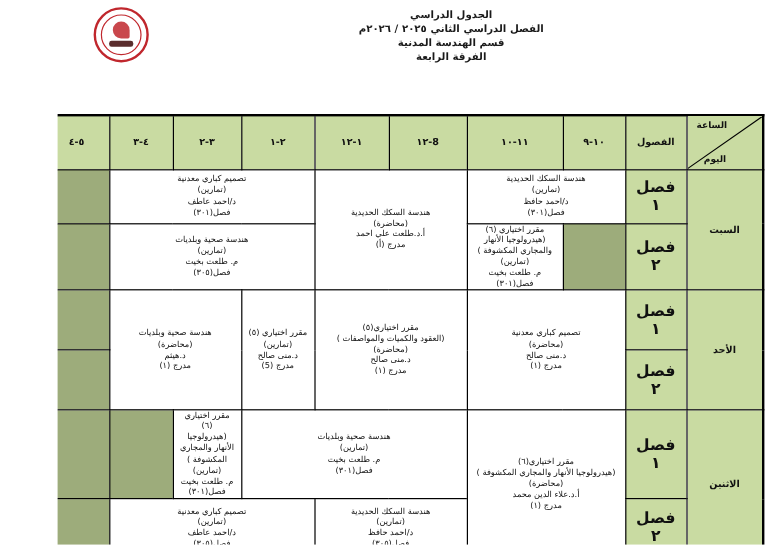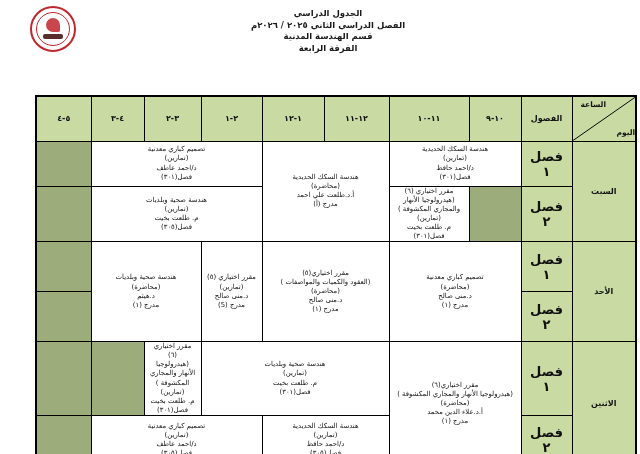--- a/index.html
+++ b/index.html
@@ -1,16 +1,16 @@
 <!DOCTYPE html>
 <html lang="ar" dir="rtl" style="--head-green: #c9dba2; --block-green: #9dac7b; --logo-red: #c0272d;"><head>
 <meta charset="utf-8">
 <style>
   html,body{margin:0;padding:0;background:#fff;}
-  #page{position:relative;width:640px;height:454px;background:#fff;overflow:hidden;
+  #page{position:relative;width:592px;height:454px;background:#fff;overflow:hidden;
         font-family:"DejaVu Sans","Liberation Sans",sans-serif;direction:rtl;color:#111;}
   
   #title-block{position:absolute;top:8px;left:0;width:640px;text-align:center;
                transform:translateX(8px);}
   #title-block div{font-size:8.5px;font-weight:bold;line-height:11.5px;color:#1a1a1a;}
   
   #logo{position:absolute;left:30px;top:6px;width:46px;height:46px;border-radius:50%;
         border:2px solid var(--logo-red);background:#fff;box-sizing:border-box;}
   #logo .inner{position:absolute;left:4px;top:4px;width:34px;height:34px;border-radius:50%;
         border:1px solid var(--logo-red);box-sizing:border-box;}
@@ -27,21 +27,21 @@
   .slot-head span{direction:ltr;unicode-bidi:isolate;}
   .daycell{background:var(--head-green);font-weight:bold;font-size:8px;}
   .seccell{background:var(--head-green);font-weight:bold;font-size:13px;}
   .cell{background:#fff;font-weight:normal;font-size:6.9px;line-height:1.32;
         white-space:pre-line;}
   .blocked{background:var(--block-green);}
   
   .corner{position:relative;background:var(--head-green);padding:0;}
   .corner svg{position:absolute;inset:0;width:100%;height:100%;}
   .corner .hour{position:absolute;top:3px;left:8px;font-size:7.5px;font-weight:bold;}
-  .corner .day{position:absolute;bottom:4px;left:14px;font-size:7.5px;font-weight:bold;margin-left:30px;}
+  .corner .day{position:absolute;bottom:4px;left:14px;font-size:7.5px;font-weight:bold;}
 </style>
 </head>
 <body>
 
 <div id="page">
 
   <div id="logo">
     <div class="inner"></div>
     <div class="core"></div>
     <div class="base"></div>
@@ -73,21 +73,21 @@
       <td class="corner">
         <svg viewBox="0 0 64 45" preserveAspectRatio="none">
           <line x1="0" y1="45" x2="64" y2="0" stroke="#000" stroke-width="1"></line>
         </svg>
         <span class="hour">الساعة</span>
         <span class="day">اليوم</span>
       </td>
       <td class="head">الفصول</td>
       <td class="head slot-head"><span>١٠-٩</span></td>
       <td class="head slot-head"><span>١١-١٠</span></td>
-      <td class="head slot-head"><span>١٢-١١</span></td>
+      <td class="head slot-head"><span>١٢-8</span></td>
       <td class="head slot-head"><span>١-١٢</span></td>
       <td class="head slot-head"><span>٢-١</span></td>
       <td class="head slot-head"><span>٣-٢</span></td>
       <td class="head slot-head"><span>٤-٣</span></td>
       <td class="head slot-head"><span>٥-٤</span></td>
     </tr>
 
     <tr style="height:45px">
       <td class="daycell" rowspan="2">السبت</td>
       <td class="seccell">فصل ١</td>

